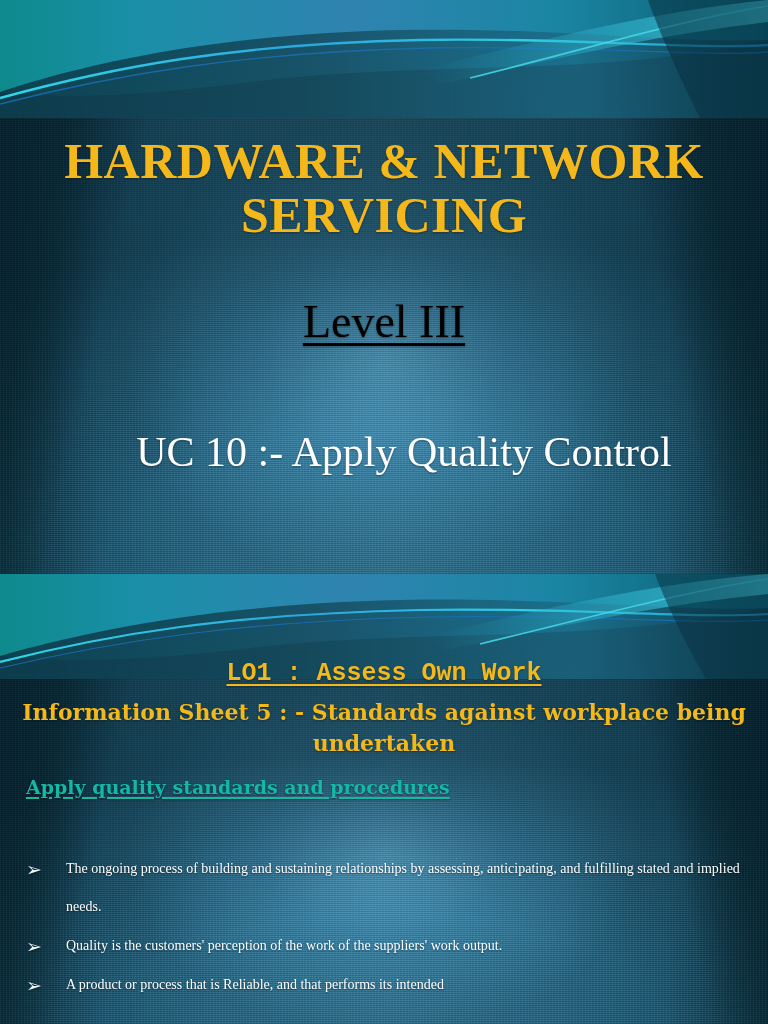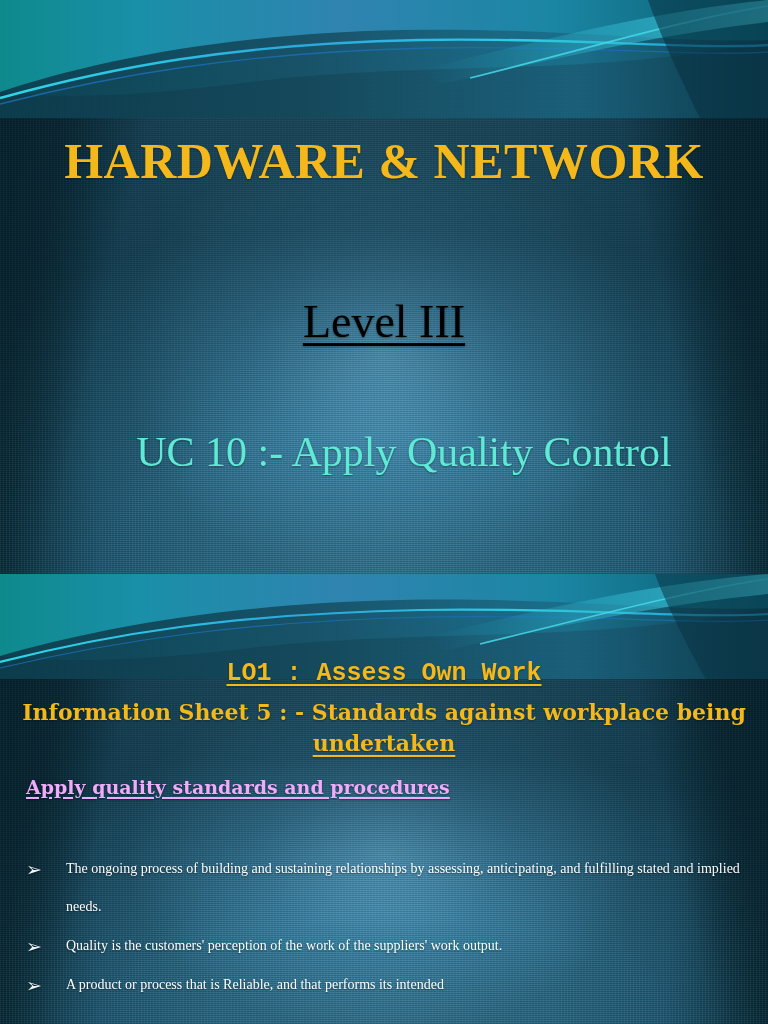--- a/index.html
+++ b/index.html
@@ -106,21 +106,21 @@
   }
   .level-line span { text-decoration: underline; text-underline-offset: 6px; text-decoration-thickness: 3px; }
 
   .uc-line {
     position: absolute;
     left: 0; right: 0;
     top: 430px;
     text-align: center;
     font-size: 42px;
     line-height: 1.05;
-    color: #5eead4;
+    color: #ffffff;
     text-shadow: 0 1px 2px rgba(0,0,0,0.35);
     margin-left: 40px;
   }
 
   
   .lo-head {
     position: absolute;
     left: 0; right: 0;
     top: 638px;
     text-align: center;
@@ -137,29 +137,29 @@
     left: 22px; right: 22px;
     top: 697px;
     text-align: center;
     font-family: "DejaVu Serif", "Liberation Serif", serif;
     font-weight: bold;
     font-size: 22px;
     line-height: 1.42;
     color: #f4b81a;
     text-shadow: 0 1px 2px rgba(0,0,0,0.35);
   }
-  .info-sheet .u { text-decoration: underline; text-underline-offset: 4px; text-decoration-thickness: 2px; }
+  .info-sheet .u { text-underline-offset: 4px; text-decoration-thickness: 2px; }
 
   .sub-head {
     position: absolute;
     left: 26px;
     font-family: "DejaVu Serif", "Liberation Serif", serif;
     font-weight: bold;
     font-size: 19px;
-    color: #f0abfc;
+    color: #14b8a6;
     text-shadow: 0 1px 2px rgba(0,0,0,0.45);
   }
   .sub-head span { text-decoration: underline; text-underline-offset: 3px; text-decoration-thickness: 2px; }
   #sub-head-1 { top: 776px; }
   #sub-head-2 { top: 815px; }
 
   .bullets {
     position: absolute;
     left: 26px;
     right: 18px;
@@ -240,20 +240,21 @@
 
         <path d="M420,70 C540,40 660,10 768,0 L768,22 C660,34 560,58 440,84 Z" fill="url(#g1sheen)"></path>
         <path d="M470,78 C590,48 690,18 768,6" fill="none" stroke="#44d4e6" stroke-width="1.6" opacity="0.9"></path>
 
         <path d="M648,0 L768,0 L768,118 L700,118 C680,78 660,34 648,0 Z" fill="#07303f" opacity="0.55"></path>
       </svg>
     </div>
 
     <h1 class="title-main">
       <span>HARDWARE &amp; NETWORK</span><br>
+      <span>SERVICING</span>
     </h1>
 
     <div class="level-line">
       <span>Level III</span>
     </div>
 
     <div class="uc-line">UC 10 :- Apply Quality Control</div>
   </section>
 
   <section class="slide" id="slide-2">

